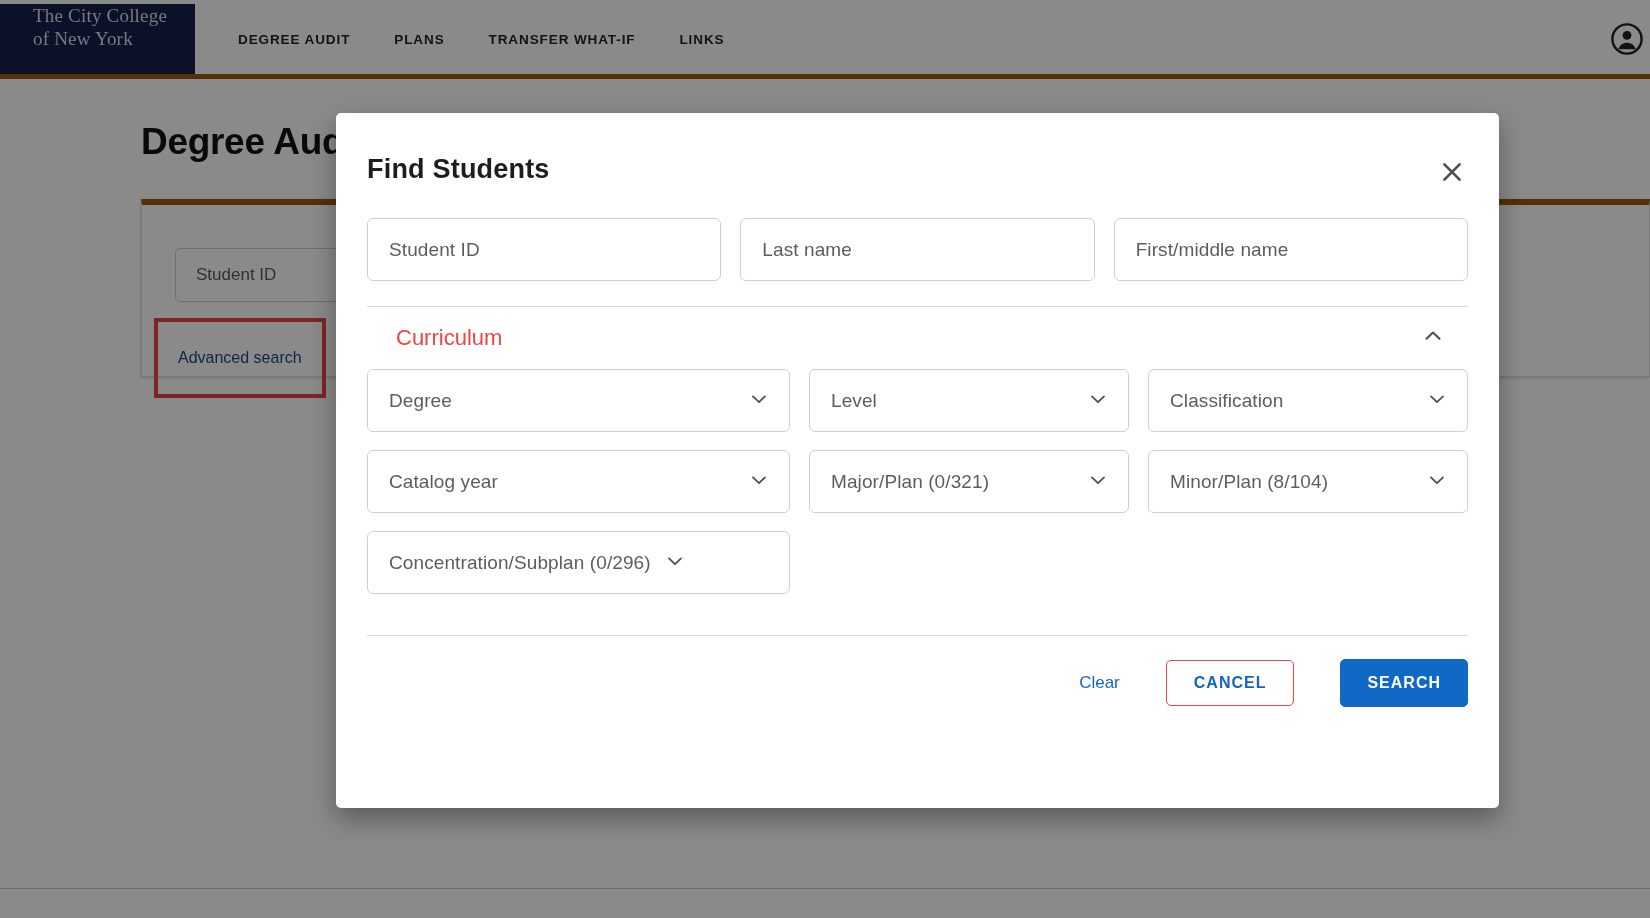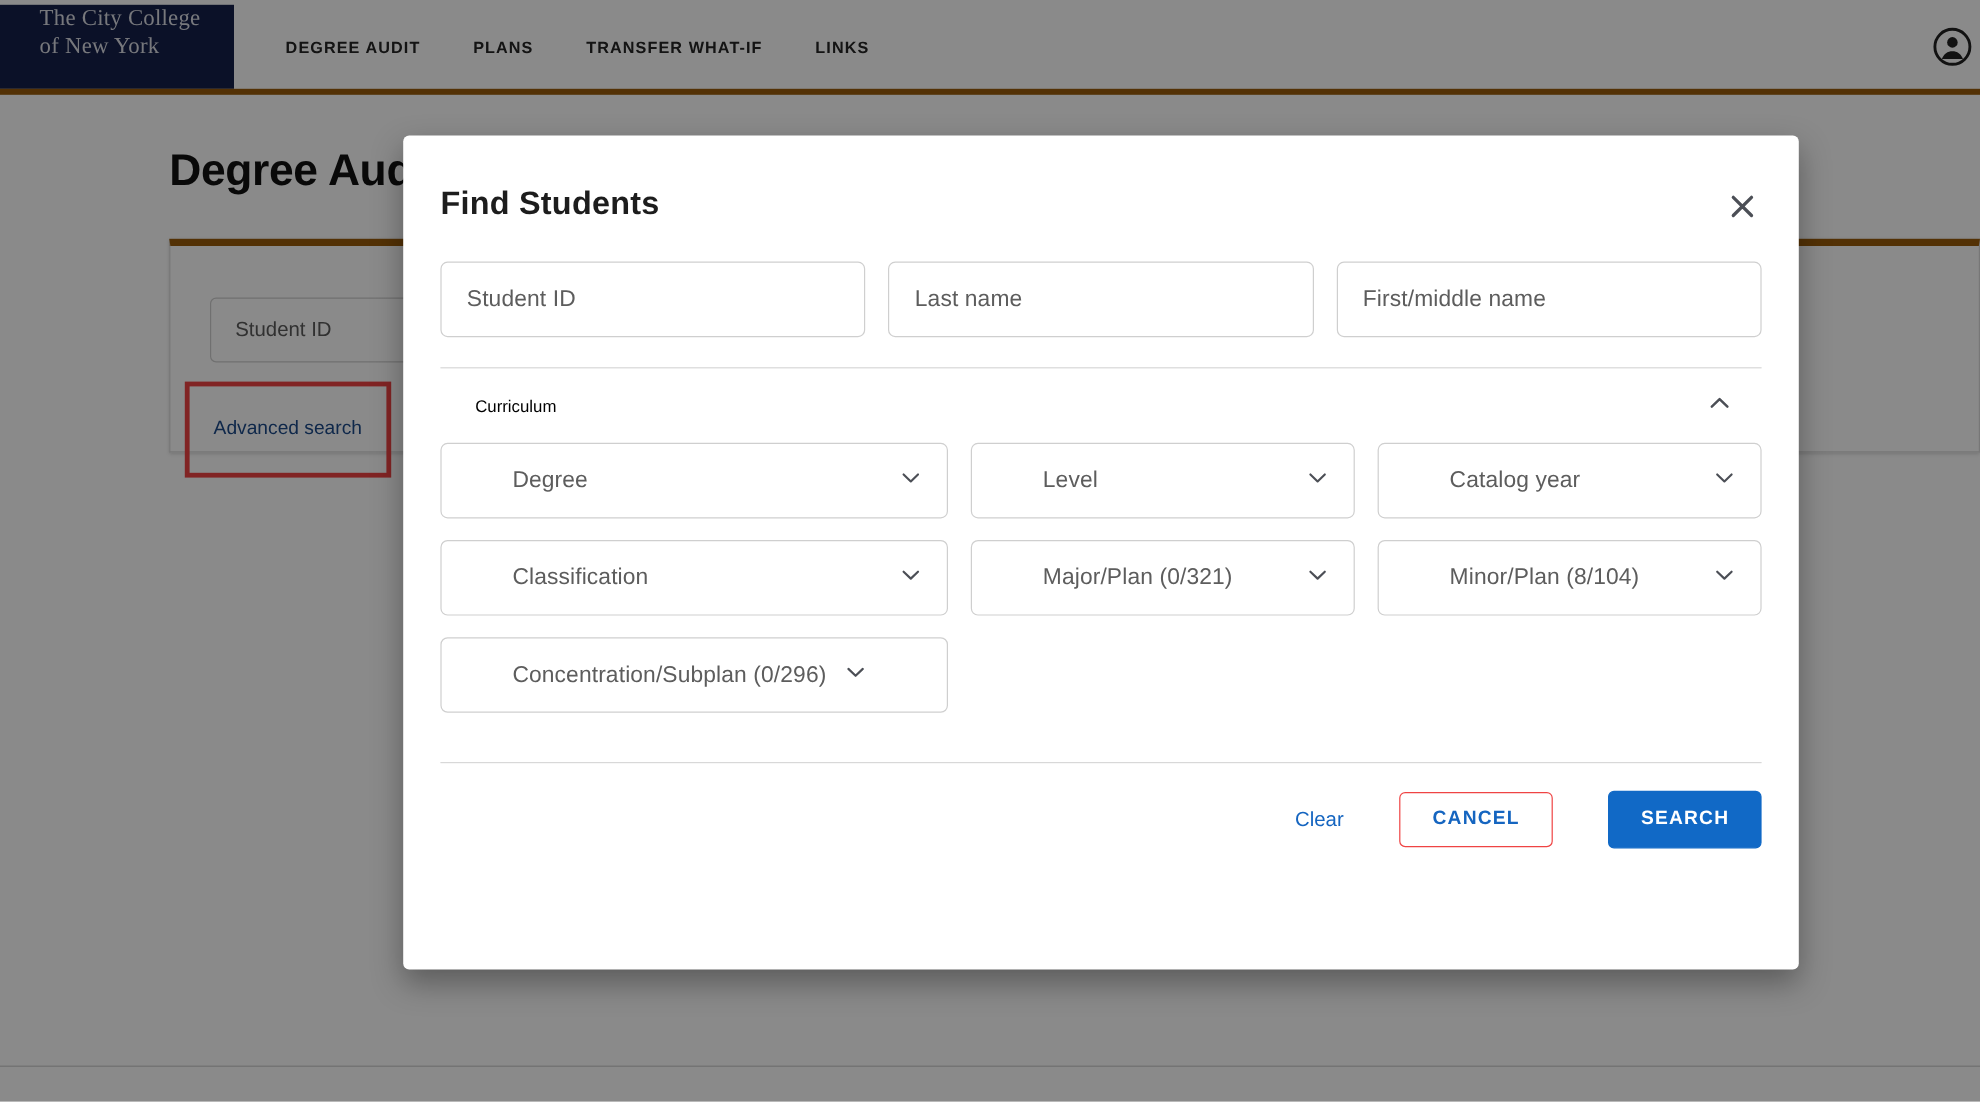--- a/index.html
+++ b/index.html
@@ -175,42 +175,42 @@
     padding: 0 18px 0 21px;
     background: #fff;
   }
   .field .ph {
     font-size: 19px;
     color: #5d5d5d;
     letter-spacing: .1px;
     white-space: nowrap;
     overflow: hidden;
   }
-  .field.select .ph { flex: 1; margin-left: 38px; }
+  .field.select .ph { flex: 1; }
   .field.select.shrink { width: 423px; }
   .field.select.shrink .ph { flex: 0 0 auto; }
   .field.select.shrink .chev { margin-left: 12px; }
   .chev { flex: 0 0 auto; display: block; }
 
   .divider {
     height: 1px;
     background: #d8d8d8;
     margin: 25px 0 0 0;
   }
 
   #curriculum-row {
     height: 62px;
     display: flex;
     align-items: center;
     justify-content: space-between;
     padding: 0 22px 0 29px;
   }
   #curriculum-label {
-    font-size: 14px;
-    color: #000000;
+    font-size: 22px;
+    color: #ef4444;
   }
 
   #footer-divider {
     height: 1px;
     background: #d8d8d8;
     margin-top: 41px;
   }
   #modal-actions {
     display: flex;
     align-items: center;
@@ -348,30 +348,30 @@
       <div class="field select">
         <span class="ph">Level</span>
         <span class="chev">
           <svg width="24" height="24" viewBox="0 0 24 24" fill="none">
             <path d="M6 9.4 L12 15.2 L18 9.4" stroke="#4c4f56" stroke-width="1.8" stroke-linecap="round" stroke-linejoin="round"></path>
           </svg>
         </span>
       </div>
 
       <div class="field select">
+        <span class="ph">Classification</span>
+        <span class="chev">
+          <svg width="24" height="24" viewBox="0 0 24 24" fill="none">
+            <path d="M6 9.4 L12 15.2 L18 9.4" stroke="#4c4f56" stroke-width="1.8" stroke-linecap="round" stroke-linejoin="round"></path>
+          </svg>
+        </span>
+      </div>
+
+      <div class="field select">
         <span class="ph">Catalog year</span>
-        <span class="chev">
-          <svg width="24" height="24" viewBox="0 0 24 24" fill="none">
-            <path d="M6 9.4 L12 15.2 L18 9.4" stroke="#4c4f56" stroke-width="1.8" stroke-linecap="round" stroke-linejoin="round"></path>
-          </svg>
-        </span>
-      </div>
-
-      <div class="field select">
-        <span class="ph">Classification</span>
         <span class="chev">
           <svg width="24" height="24" viewBox="0 0 24 24" fill="none">
             <path d="M6 9.4 L12 15.2 L18 9.4" stroke="#4c4f56" stroke-width="1.8" stroke-linecap="round" stroke-linejoin="round"></path>
           </svg>
         </span>
       </div>
 
       <div class="field select">
         <span class="ph">Major/Plan (0/321)</span>
         <span class="chev">

